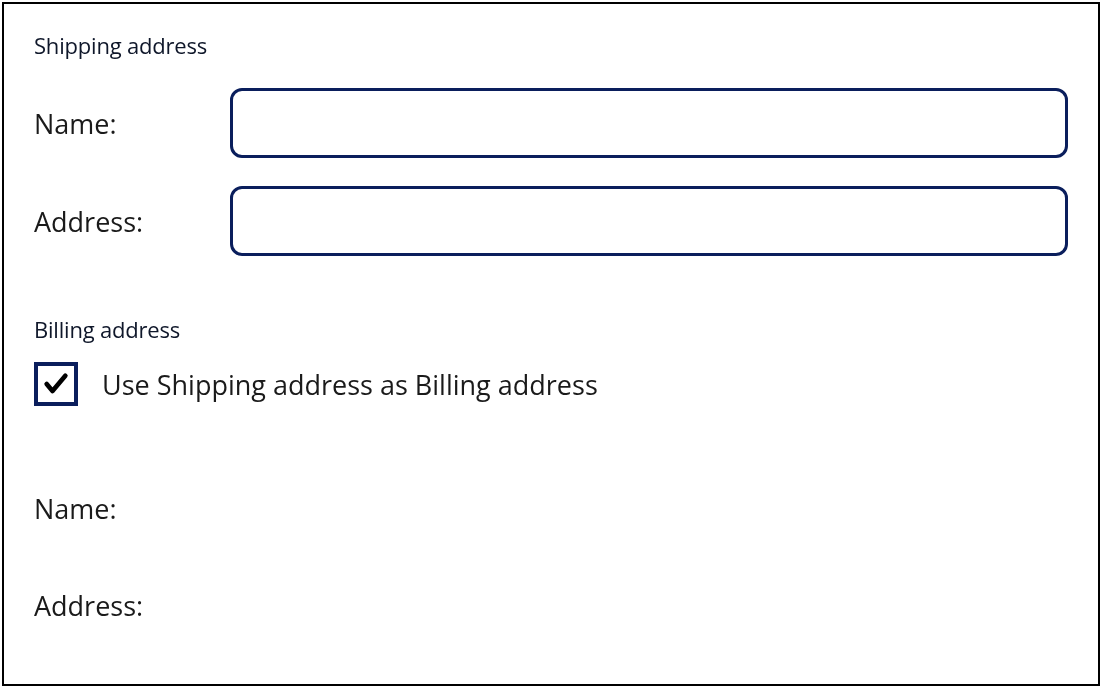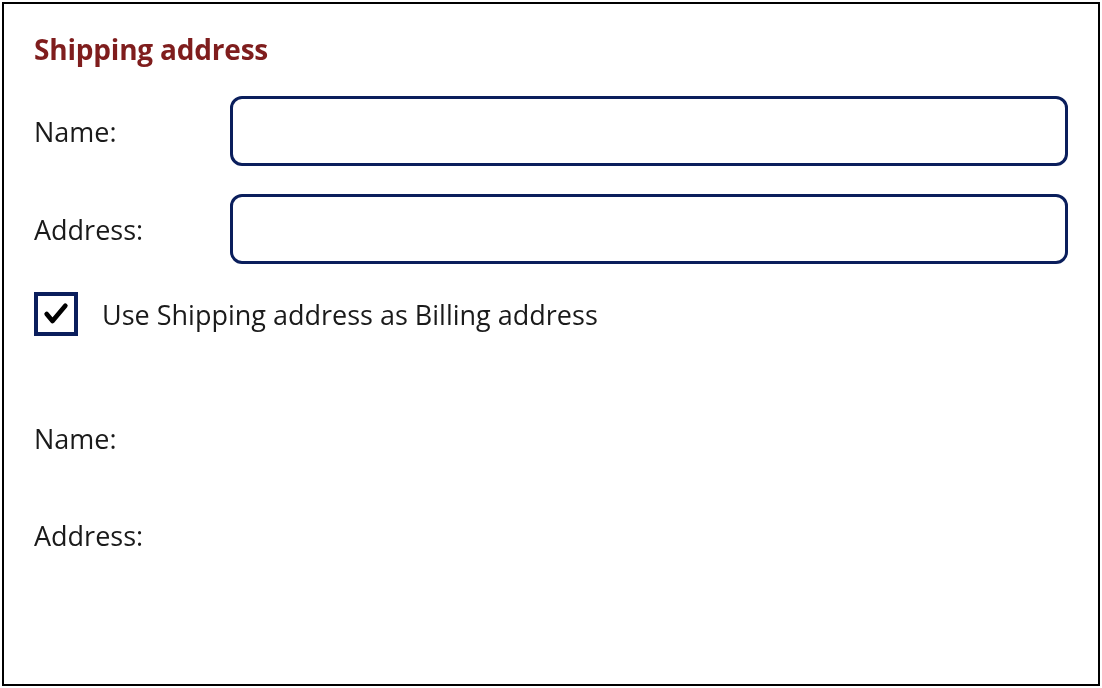--- a/index.html
+++ b/index.html
@@ -14,23 +14,23 @@
     }
     .form-container {
       width: 1098px;
       height: 684px;
       border: 2px solid #000;
       margin: 2px;
       padding: 26px 30px;
       background: #fff;
     }
     .section-heading {
-      font-size: 28px;
-      font-weight: 700;
-      color: #7f1d1d;
+      font-size: 22px;
+      font-weight: 400;
+      color: #0f172a;
       margin-bottom: 28px;
       letter-spacing: -0.2px;
     }
     .billing-heading {
       margin-top: 58px;
       margin-bottom: 18px;
     }
     .form-row {
       display: flex;
       align-items: center;
@@ -99,20 +99,21 @@
   <div class="form-row">
     <label class="form-label">Name:</label>
     <input type="text" class="form-input" value="" style="">
   </div>
 
   <div class="form-row">
     <label class="form-label">Address:</label>
     <input type="text" class="form-input" value="" style="">
   </div>
 
+  <h2 class="section-heading billing-heading">Billing address</h2>
 
   <div class="checkbox-row">
     <div class="checkbox-box">
       <svg viewBox="0 0 24 24">
         <path d="M4 12 L9 18 L20 5" stroke="#000" stroke-width="4" fill="none" stroke-linecap="round" stroke-linejoin="round"></path>
       </svg>
     </div>
     <span class="checkbox-label">Use Shipping address as Billing address</span>
   </div>
 

